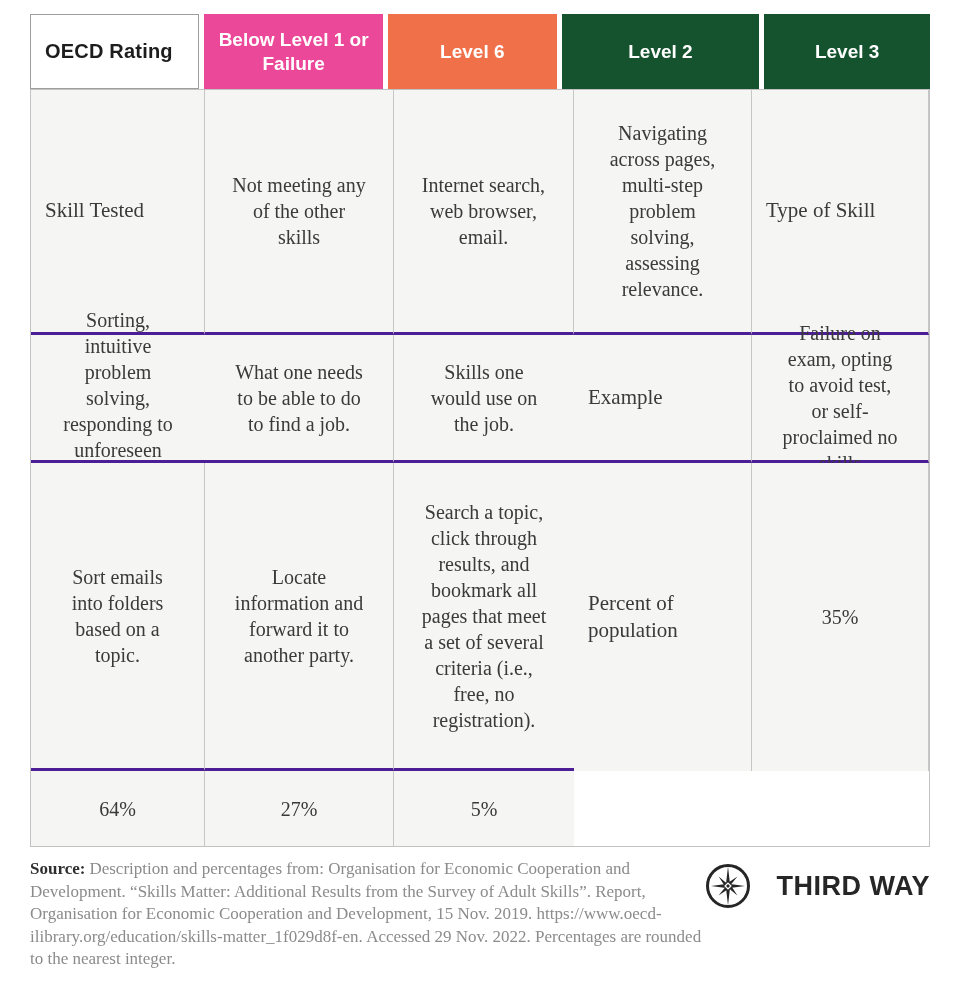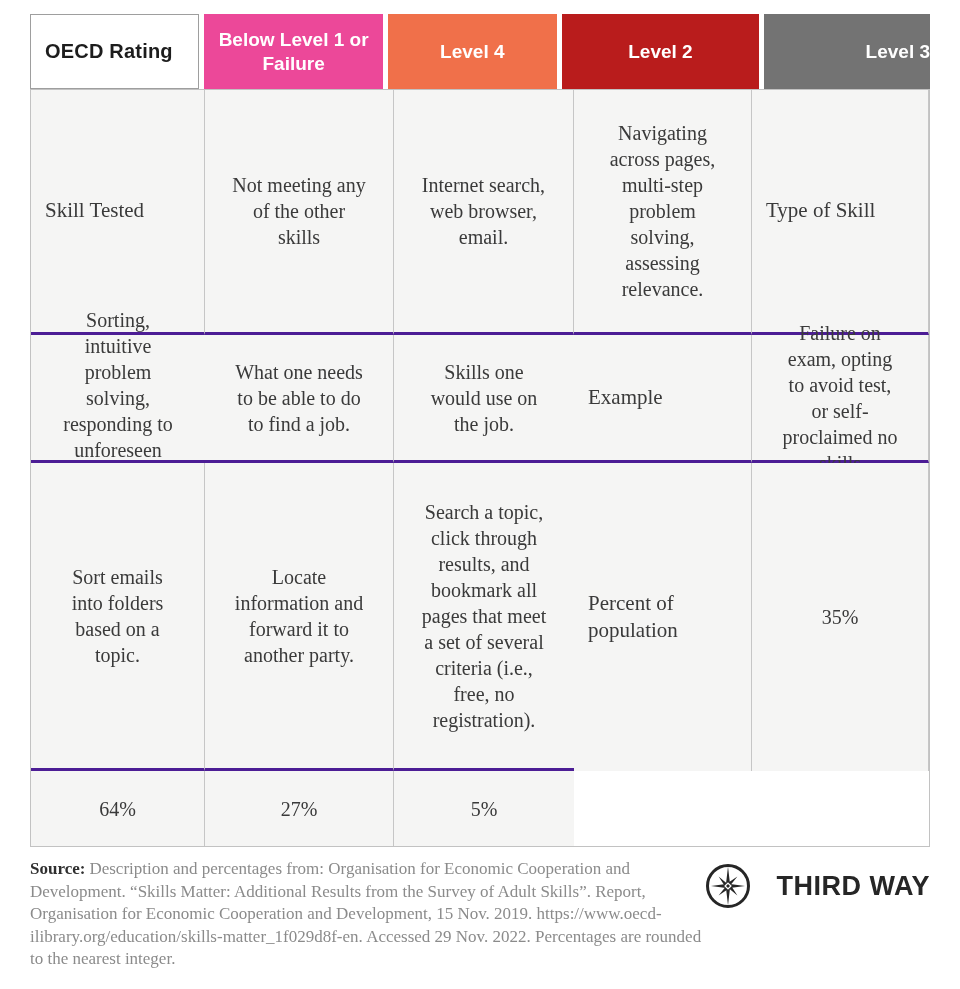--- a/index.html
+++ b/index.html
@@ -25,22 +25,22 @@
     color: #ffffff;
   }
   .th.corner {
     width: 175px; background: #ffffff; color: #1d1d1d;
     border: 1px solid #9e9e9e;
     justify-content: flex-start; text-align: left;
     padding-left: 14px; font-size: 20px; letter-spacing: .2px;
   }
   .th.c1 { width: 190px; background: #ec4899; border-left: 5px solid #ffffff; padding: 0 6px; }
   .th.c2 { width: 180px; background: #f0704a; border-left: 5px solid #ffffff; }
-  .th.c3 { width: 210px; background: #b91c1c; border-left: 5px solid #ffffff; }
-  .th.c4 { width: 177px; background: #737373; border-left: 5px solid #ffffff; justify-content: flex-end; }
+  .th.c3 { width: 210px; background: #14532d; border-left: 5px solid #ffffff; }
+  .th.c4 { width: 177px; background: #14532d; border-left: 5px solid #ffffff; }
 
   .tbody {
     width: 900px;
     border: 1px solid #c2c2c2;
     display: grid;
     grid-template-columns: 174px 189px 180px 178px 177px;
     grid-template-rows: 245px 128px 308px 75px;
   }
   .td {
     background: #f5f5f4;
@@ -86,21 +86,21 @@
   <div class="tbl">
 
     <div class="thead">
       <div class="th corner">
         <span>OECD Rating</span>
       </div>
       <div class="th c1">
         <span>Below Level 1 or Failure</span>
       </div>
       <div class="th c2">
-        <span>Level 4</span>
+        <span>Level 6</span>
       </div>
       <div class="th c3">
         <span>Level 2</span>
       </div>
       <div class="th c4">
         <span>Level 3</span>
       </div>
     </div>
 
     <div class="tbody">

